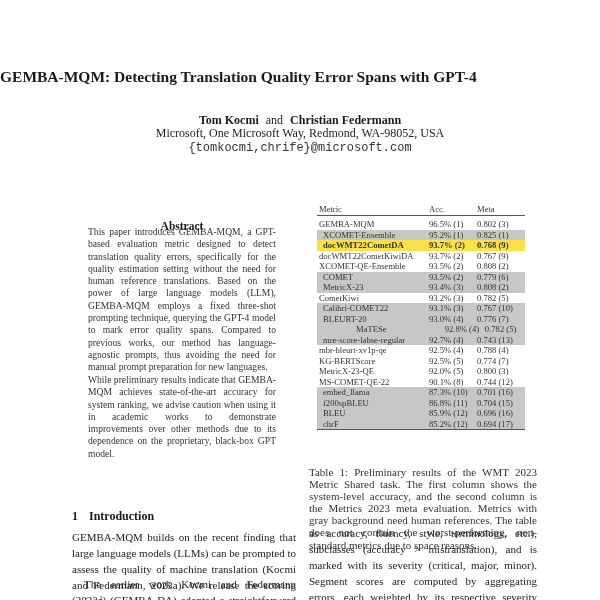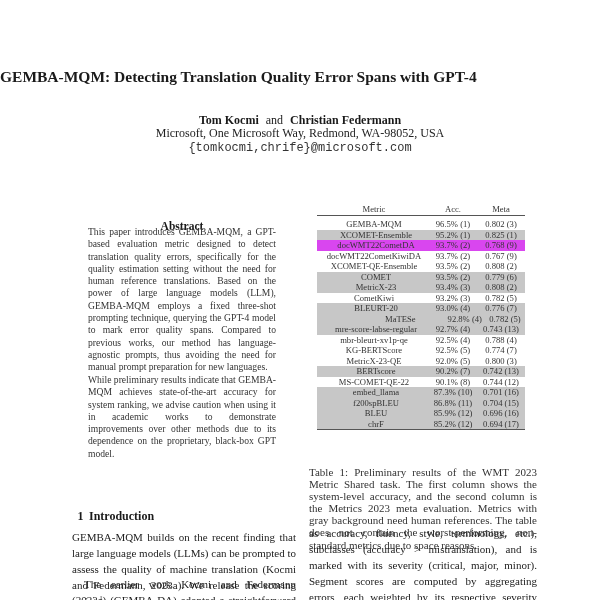--- a/index.html
+++ b/index.html
@@ -2,21 +2,21 @@
 <html><head>
   <meta charset="utf-8">
   <style>
     html, body { margin: 0; padding: 0; }
     body {
       width: 600px; height: 600px; overflow: hidden;
       background: #ffffff; position: relative;
       font-family: "Liberation Serif", "DejaVu Serif", serif;
       color: #222;
     }
-    .abs { position: absolute; text-align: center; }
+    .abs { position: absolute; }
     .title {
       left: 0; width: 600px; top: 68px; text-align: left;
       font-weight: bold; font-size: 15.5px; color: #1a1a1a;
     }
     .authors {
       left: 0; width: 600px; top: 113px; text-align: center;
       font-size: 12px; color: #1a1a1a;
     }
     .authors b { font-weight: bold; }
     .affil {
@@ -105,21 +105,21 @@
       <div class="row first">
         <span class="c1">GEMBA-MQM</span>
         <span class="c2">96.5% (1)</span>
         <span class="c3">0.802 (3)</span>
       </div>
       <div class="row gray" style="background: rgb(199, 199, 199);">
         <span class="c1">XCOMET-Ensemble</span>
         <span class="c2">95.2% (1)</span>
         <span class="c3">0.825 (1)</span>
       </div>
-      <div class="row gray" style="background: #d946ef;">
+      <div class="row gray" style="background: #fde047; font-weight: bold;">
         <span class="c1">docWMT22CometDA</span>
         <span class="c2">93.7% (2)</span>
         <span class="c3">0.768 (9)</span>
       </div>
       <div class="row">
         <span class="c1">docWMT22CometKiwiDA</span>
         <span class="c2">93.7% (2)</span>
         <span class="c3">0.767 (9)</span>
       </div>
       <div class="row">
@@ -134,20 +134,25 @@
       </div>
       <div class="row gray" style="background: rgb(199, 199, 199);">
         <span class="c1">MetricX-23</span>
         <span class="c2">93.4% (3)</span>
         <span class="c3">0.808 (2)</span>
       </div>
       <div class="row">
         <span class="c1">CometKiwi</span>
         <span class="c2">93.2% (3)</span>
         <span class="c3">0.782 (5)</span>
+      </div>
+      <div class="row gray" style="background: rgb(199, 199, 199);">
+        <span class="c1">Calibri-COMET22</span>
+        <span class="c2">93.1% (3)</span>
+        <span class="c3">0.767 (10)</span>
       </div>
       <div class="row gray" style="background: rgb(199, 199, 199);">
         <span class="c1">BLEURT-20</span>
         <span class="c2">93.0% (4)</span>
         <span class="c3">0.776 (7)</span>
       </div>
       <div class="row gray" style="background: rgb(199, 199, 199); padding-left: 33px;">
         <span class="c1">MaTESe</span>
         <span class="c2">92.8% (4)</span>
         <span class="c3">0.782 (5)</span>
@@ -165,25 +170,20 @@
       <div class="row">
         <span class="c1">KG-BERTScore</span>
         <span class="c2">92.5% (5)</span>
         <span class="c3">0.774 (7)</span>
       </div>
       <div class="row">
         <span class="c1">MetricX-23-QE</span>
         <span class="c2">92.0% (5)</span>
         <span class="c3">0.800 (3)</span>
       </div>
-      <div class="row gray" style="background: rgb(199, 199, 199);">
-        <span class="c1">BERTscore</span>
-        <span class="c2">90.2% (7)</span>
-        <span class="c3">0.742 (13)</span>
-      </div>
       <div class="row">
         <span class="c1">MS-COMET-QE-22</span>
         <span class="c2">90.1% (8)</span>
         <span class="c3">0.744 (12)</span>
       </div>
       <div class="row gray" style="background: rgb(199, 199, 199);">
         <span class="c1">embed_llama</span>
         <span class="c2">87.3% (10)</span>
         <span class="c3">0.701 (16)</span>
       </div>

